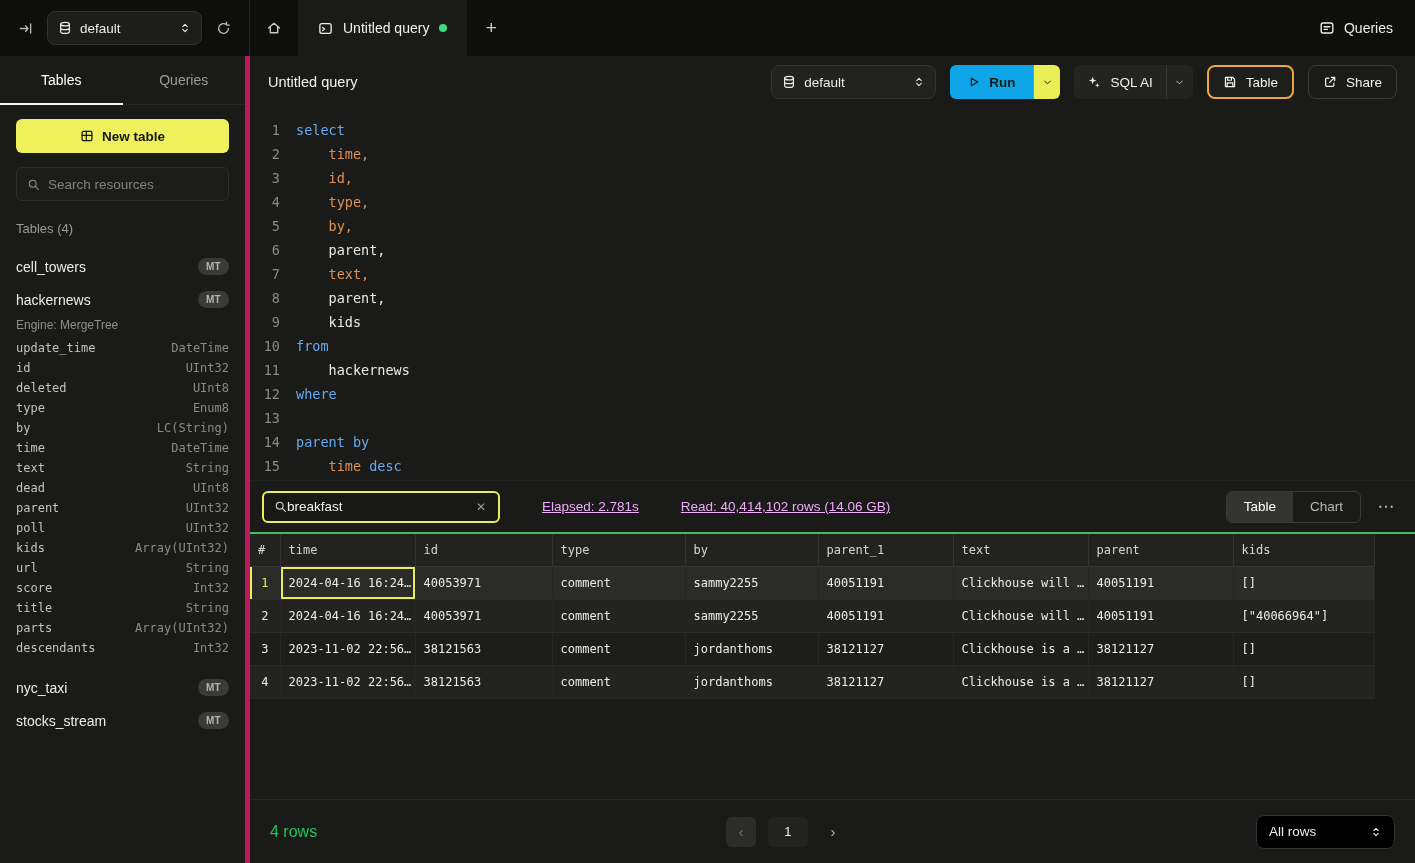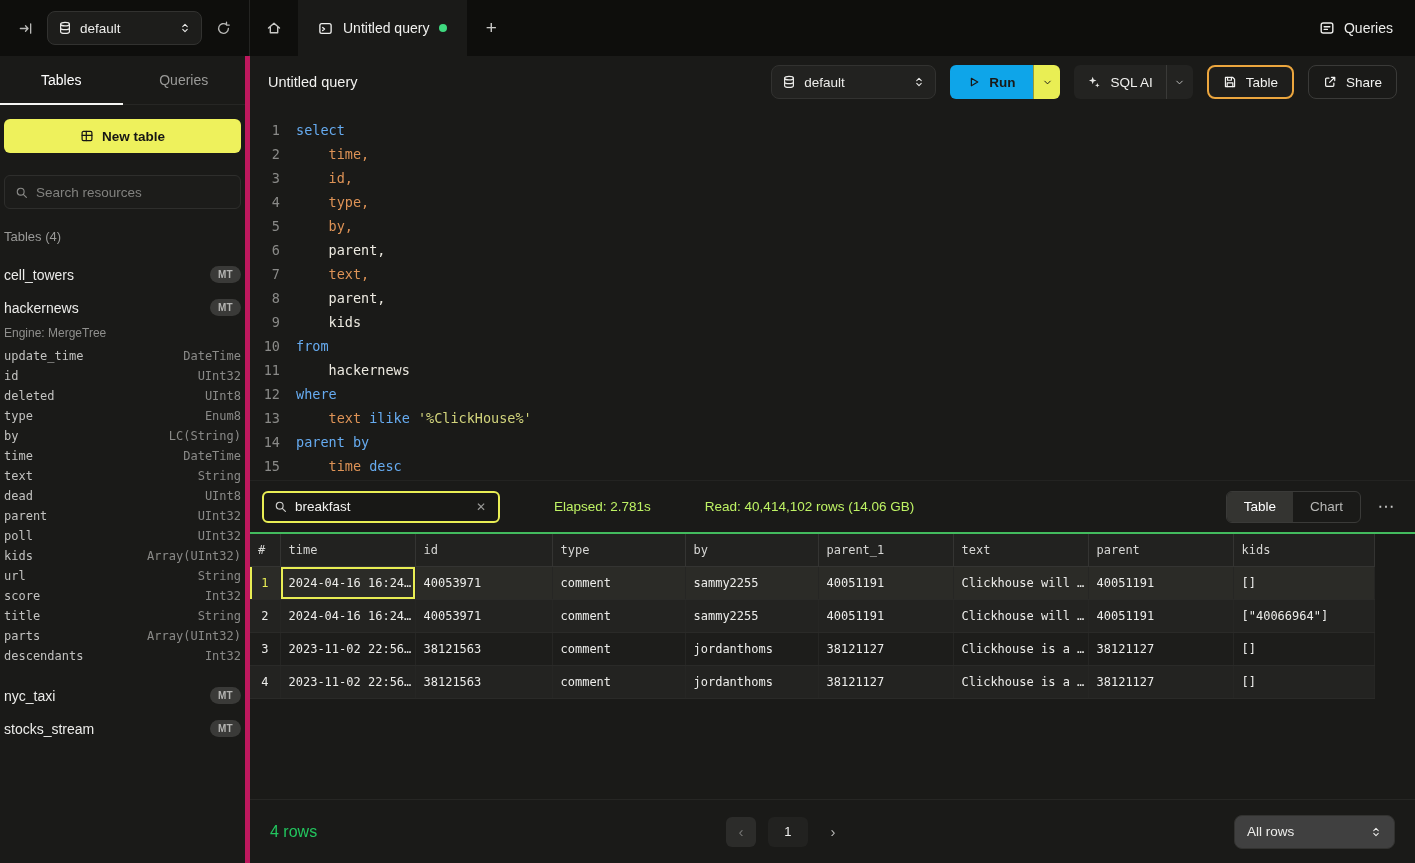--- a/index.html
+++ b/index.html
@@ -24,23 +24,23 @@
   
   .page-body { display:flex; height:807px; }
   .sidebar { width:250px; flex:0 0 250px; border-right:5px solid #be185d; background:#1a1a18; display:flex; flex-direction:column; overflow:hidden; }
   .main { flex:1; min-width:0; display:flex; flex-direction:column; background:#1a1a18; }
 
   
   .sidebar-tabs { height:49px; flex:0 0 49px; display:flex; border-bottom:1px solid #262624; }
   .sidebar-tab { flex:1; display:flex; align-items:center; justify-content:center; font-size:14px; color:#9a9a98; cursor:pointer; position:relative; background:none; border:none; }
   .sidebar-tab.active { color:#ffffff; }
   .sidebar-tab.active::after { content:''; position:absolute; left:0; right:0; bottom:-1px; height:2px; background:#f5f5f3; }
-  .sidebar-content { padding:14px 4px 0; overflow:hidden; }
+  .sidebar-content { padding:14px 16px 0; overflow:hidden; }
   .new-table-btn { width:100%; height:34px; background:#eef15c; color:#171715; border:none; border-radius:6px; display:flex; align-items:center; justify-content:center; gap:8px; font-size:13.5px; font-weight:700; cursor:pointer; font-family:inherit; }
-  .search-box { margin-top:22px; height:34px; border:1px solid #2e2e2c; border-radius:6px; display:flex; align-items:center; gap:8px; padding:0 10px; color:#8a8a88; background:#1c1c1a; }
+  .search-box { margin-top:14px; height:34px; border:1px solid #2e2e2c; border-radius:6px; display:flex; align-items:center; gap:8px; padding:0 10px; color:#8a8a88; background:#1c1c1a; }
   .search-box input { flex:1; min-width:0; background:transparent; border:none; outline:none; color:#e8e8e6; font-size:13.5px; font-family:inherit; }
   .search-box input::placeholder { color:#82827f; }
   .section-label { margin:20px 0 14px; font-size:13px; color:#9a9a98; }
   .table-item { height:33px; display:flex; align-items:center; justify-content:space-between; font-size:14px; color:#ececea; cursor:pointer; }
   .badge { background:#3a3a38; color:#b4b4b2; font-size:10px; font-weight:700; padding:3px 8px; border-radius:9px; letter-spacing:.3px; }
   .engine-line { font-size:12px; color:#8f8f8d; margin:2px 0 9px; }
   .col-row { height:20px; display:flex; justify-content:space-between; font-family:"DejaVu Sans Mono",monospace; font-size:12px; }
   .col-name { color:#c2c2c0; }
   .col-type { color:#8a8a88; }
   .cols-block { margin-bottom:10px; }
@@ -64,24 +64,24 @@
   .editor { flex:0 0 372px; padding-top:10px; font-family:"DejaVu Sans Mono",monospace; font-size:13.5px; overflow:hidden; }
   .code-line { height:24px; line-height:24px; display:flex; white-space:pre; }
   .ln { flex:0 0 30px; width:30px; text-align:right; color:#8a8a88; margin-right:16px; user-select:none; }
   .tok-kw { color:#66abf0; }
   .tok-col { color:#de9356; }
   .tok-str { color:#d2d47c; }
   .tok-plain { color:#ece9e0; }
 
   
   .results-toolbar { height:52px; flex:0 0 52px; display:flex; align-items:center; padding:0 12px; border-top:1px solid #232321; }
-  .result-search { width:238px; height:32px; border:2px solid #e9ee54; border-radius:6px; background:#18181б6; background:#181816; display:flex; align-items:center; gap:8px; padding:0 10px; color:#cfcfcd; }
+  .result-search { width:238px; height:32px; border:2px solid #e9ee54; border-radius:6px; background:#18181б6; background:#181816; display:flex; align-items:center; padding:0 10px; color:#cfcfcd; }
   .result-search input { flex:1; min-width:0; background:transparent; border:none; outline:none; color:#f2f2f0; font-size:13.5px; font-family:inherit; }
   .clear-btn { background:none; border:none; color:#9a9a98; font-size:12px; cursor:pointer; padding:2px; }
-  .meta { color:#bef264; font-size:13.5px; margin-left:54px; }
+  .meta { color:#f0abfc; font-size:13.5px; margin-left:42px;text-decoration:underline; }
   .view-toggle { margin-left:auto; display:flex; height:32px; border:1px solid #3a3a38; border-radius:6px; overflow:hidden; }
   .seg { padding:0 17px; display:flex; align-items:center; font-size:13.5px; color:#b8b8b6; background:transparent; border:none; cursor:pointer; font-family:inherit; }
   .seg.active { background:#343431; color:#ffffff; }
   .more-btn { width:34px; display:flex; align-items:center; justify-content:center; color:#c8c8c6; font-size:17px; background:none; border:none; cursor:pointer; margin-left:8px; }
 
   .green-rule { height:2px; flex:0 0 2px; background:#43bb5e; }
 
   
   .table-wrap { flex:1; overflow:hidden; }
   table.results { border-collapse:collapse; table-layout:fixed; width:1124px; font-family:"DejaVu Sans Mono",monospace; font-size:12px; }
@@ -94,21 +94,21 @@
   tr.selected td.row-num { color:#e9ee54; box-shadow:inset 2px 0 0 #e9ee54; }
   td.active-cell { box-shadow:inset 0 0 0 2px #e9ee54; }
 
   
   .footer { height:64px; flex:0 0 64px; border-top:1px solid #262624; display:flex; align-items:center; padding:0 20px; position:relative; }
   .row-count { color:#22c55e; font-size:16px; }
   .pager { position:absolute; left:46%; transform:translateX(-50%); display:flex; align-items:center; gap:12px; }
   .page-prev { width:30px; height:30px; background:#2c2c2a; border:none; border-radius:6px; color:#757573; font-size:15px; display:flex; align-items:center; justify-content:center; cursor:default; }
   .page-num { width:40px; height:30px; background:#222220; border-radius:6px; color:#f0f0ee; font-size:13px; display:flex; align-items:center; justify-content:center; }
   .page-next { width:26px; height:30px; background:none; border:none; color:#b8b8b6; font-size:15px; display:flex; align-items:center; justify-content:center; cursor:pointer; }
-  .rows-select { margin-left:auto; width:161px; height:34px; background:#404040; border:1px solid #323230; border-radius:8px; display:flex; align-items:center; justify-content:space-between; padding:0 12px; font-size:13.5px; color:#ececea; cursor:pointer; }
+  .rows-select { margin-left:auto; width:139px; height:34px; background:#000000; border:1px solid #323230; border-radius:8px; display:flex; align-items:center; justify-content:space-between; padding:0 12px; font-size:13.5px; color:#ececea; cursor:pointer; }
 </style>
 </head>
 <body>
 
 <div class="topbar">
   <div class="topbar-left">
     <button class="icon-btn">
       <span>
         <svg class="ic" width="15" height="15" viewBox="0 0 16 16">
             <path d="M13.5 3v10M2.5 8h8M8 5l2.7 3L8 11"></path>
@@ -377,21 +377,21 @@
           <div class="code-line"><span class="ln">3</span><span class="code"><span class="tok-col">    id,</span></span></div>
           <div class="code-line"><span class="ln">4</span><span class="code"><span class="tok-col">    type,</span></span></div>
           <div class="code-line"><span class="ln">5</span><span class="code"><span class="tok-col">    by,</span></span></div>
           <div class="code-line"><span class="ln">6</span><span class="code"><span class="tok-plain">    parent,</span></span></div>
           <div class="code-line"><span class="ln">7</span><span class="code"><span class="tok-col">    text,</span></span></div>
           <div class="code-line"><span class="ln">8</span><span class="code"><span class="tok-plain">    parent,</span></span></div>
           <div class="code-line"><span class="ln">9</span><span class="code"><span class="tok-plain">    kids</span></span></div>
           <div class="code-line"><span class="ln">10</span><span class="code"><span class="tok-kw">from</span></span></div>
           <div class="code-line"><span class="ln">11</span><span class="code"><span class="tok-plain">    hackernews</span></span></div>
           <div class="code-line"><span class="ln">12</span><span class="code"><span class="tok-kw">where</span></span></div>
-          <div class="code-line"><span class="ln">13</span><span class="code"><span class="tok-col">    text </span><span class="tok-kw">ilike </span><span class="tok-str">'%ClickHouse%'</span></span></div>
+          <div class="code-line"><span class="ln">13</span></div>
           <div class="code-line"><span class="ln">14</span><span class="code"><span class="tok-kw">parent by</span></span></div>
           <div class="code-line"><span class="ln">15</span><span class="code"><span class="tok-col">    time </span><span class="tok-kw">desc</span></span></div>
         </div>
     </div>
 
     <div class="results-toolbar">
       <div class="result-search">
         <span>
           <svg class="ic" width="13" height="13" viewBox="0 0 16 16">
               <circle cx="7" cy="7" r="4.2"></circle>

